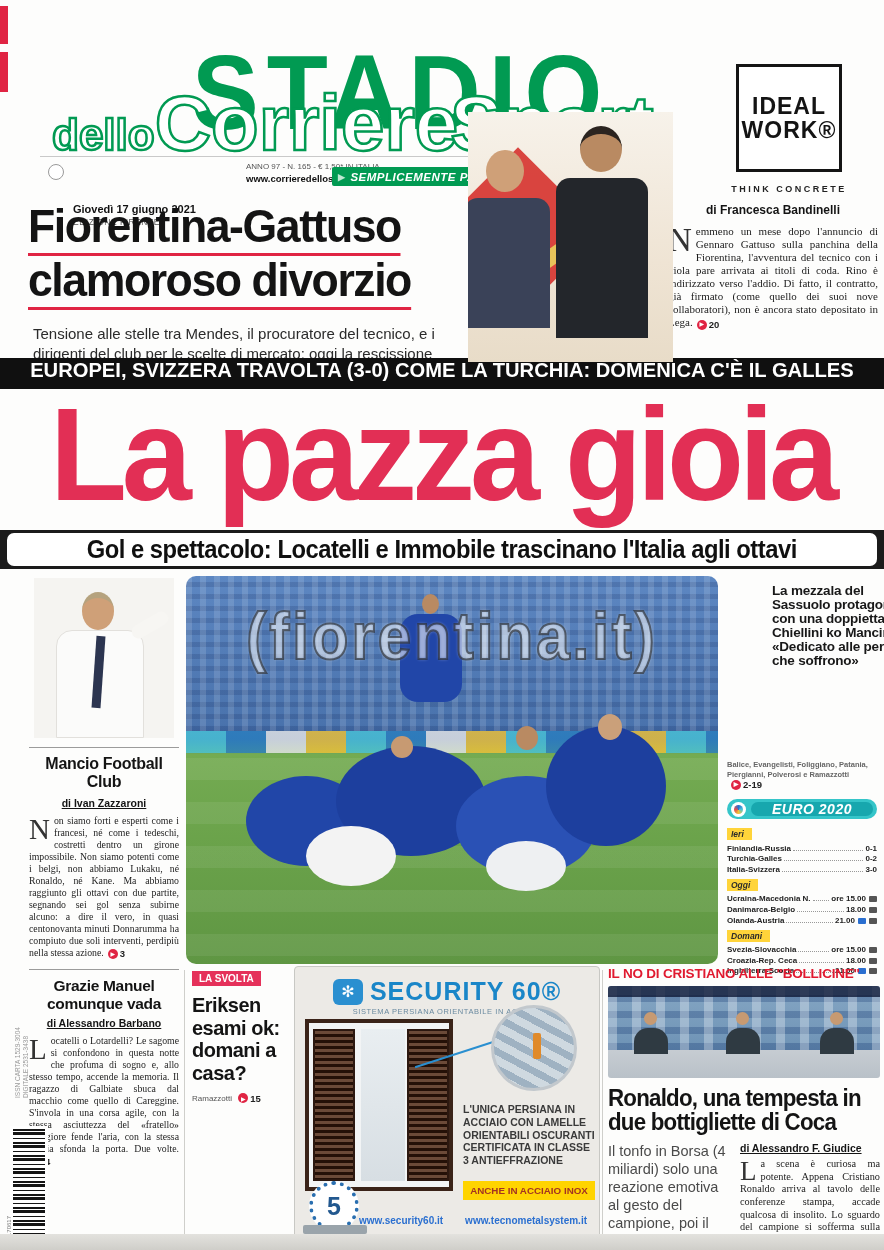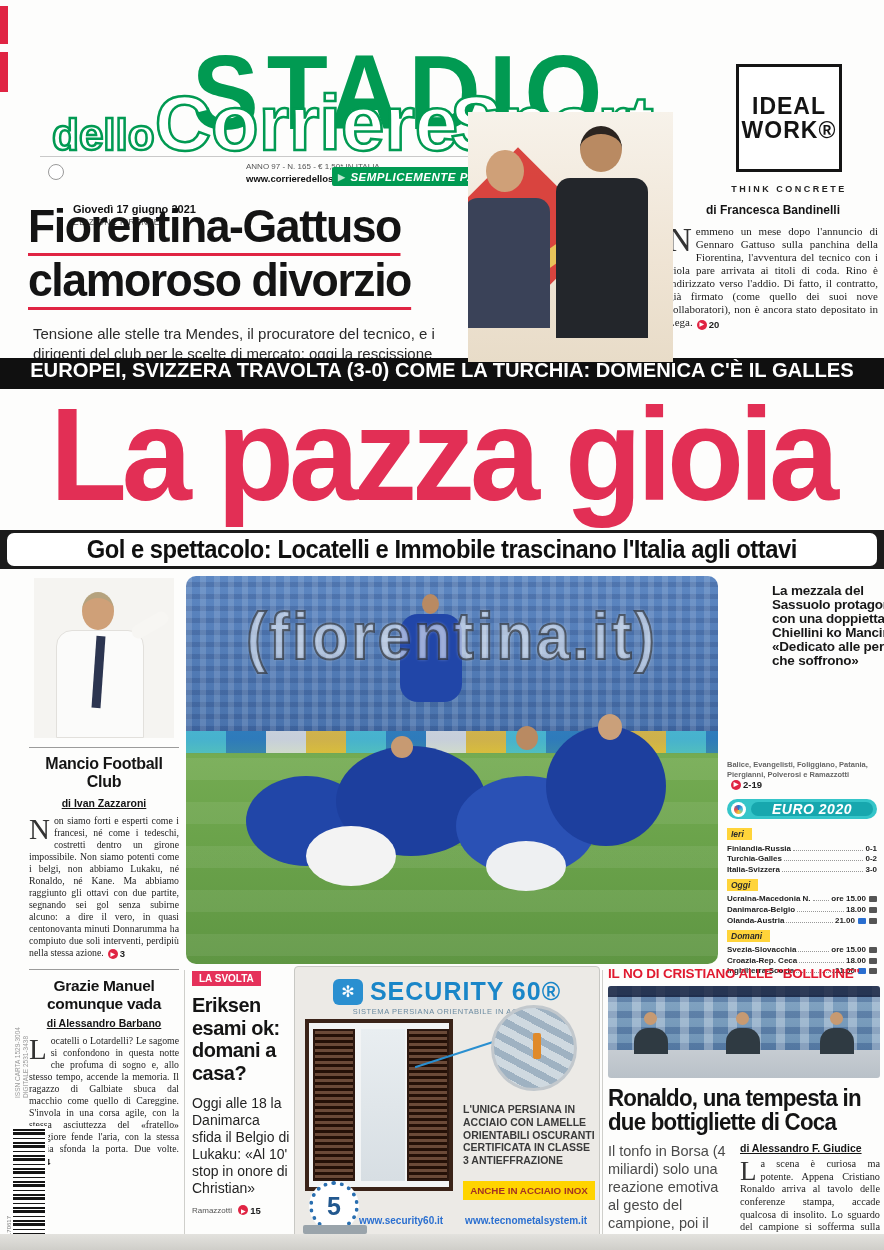--- a/index.html
+++ b/index.html
@@ -359,21 +359,20 @@
           <span class="res-tv"></span>
         </div></div>
     </div>
 
   <div class="abs vline" style="left:184px;top:970px;height:276px;"></div>
   <div class="abs vline" style="left:602px;top:970px;height:276px;"></div>
 
   <div class="abs" style="left:192px;top:968px;width:98px;">
     <span class="label-chip">LA SVOLTA</span>
     <div class="eriksen-h" style="margin-top:8px;">Eriksen esami ok: domani a casa?</div>
-    <div class="eriksen-b" style="margin-top:10px;">Oggi alle 18 la Danimarca sfida il Belgio di Lukaku: «Al 10' stop in onore di Christian»</div>
     <div class="tiny-byline" style="margin-top:8px;">
       <span>Ramazzotti</span>
       <span class="pref">
           <span class="pref-dot">▶</span>
           <b>15</b>
         </span>
     </div>
   </div>
 
   <div class="abs ad" style="left:294px;top:966px;">

